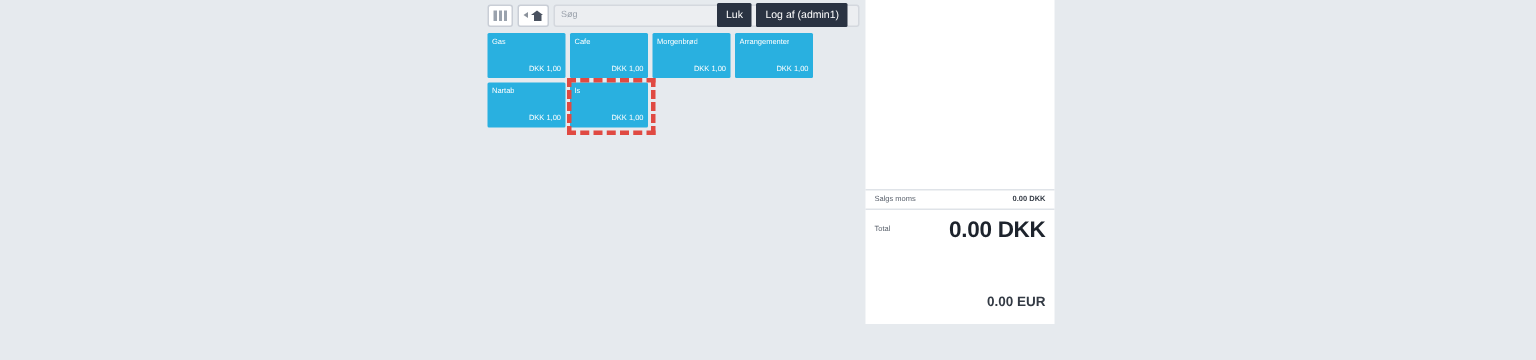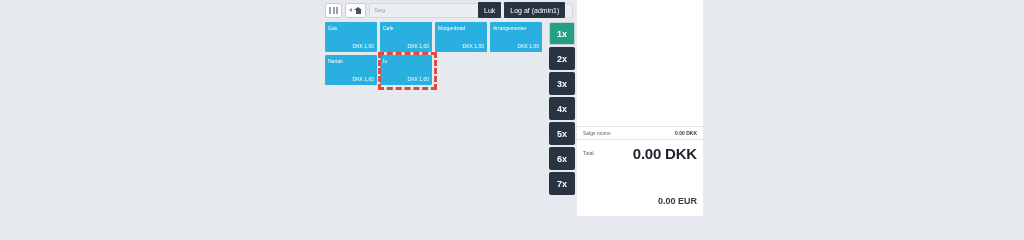--- a/index.html
+++ b/index.html
@@ -314,29 +314,20 @@
         <span class="tile-price">DKK 1,00</span>
       </div>
       <div class="tile">
         <span class="tile-label">Is</span>
         <span class="tile-price">DKK 1,00</span>
       </div>
     </div>
     <div id="highlight-box"></div>
   </div>
 
-  <div id="qty-column">
-    <div class="qty-btn active">1x</div>
-    <div class="qty-btn">2x</div>
-    <div class="qty-btn">3x</div>
-    <div class="qty-btn">4x</div>
-    <div class="qty-btn">5x</div>
-    <div class="qty-btn">6x</div>
-    <div class="qty-btn">7x</div>
-  </div>
 
   <div id="order-panel">
     <div id="order-lines"></div>
     <div id="tax-row">
       <span>Salgs moms</span>
       <span id="tax-amount">0.00 DKK</span>
     </div>
     <div id="total-row">
       <span id="total-label">Total</span>
       <div id="total-values">

